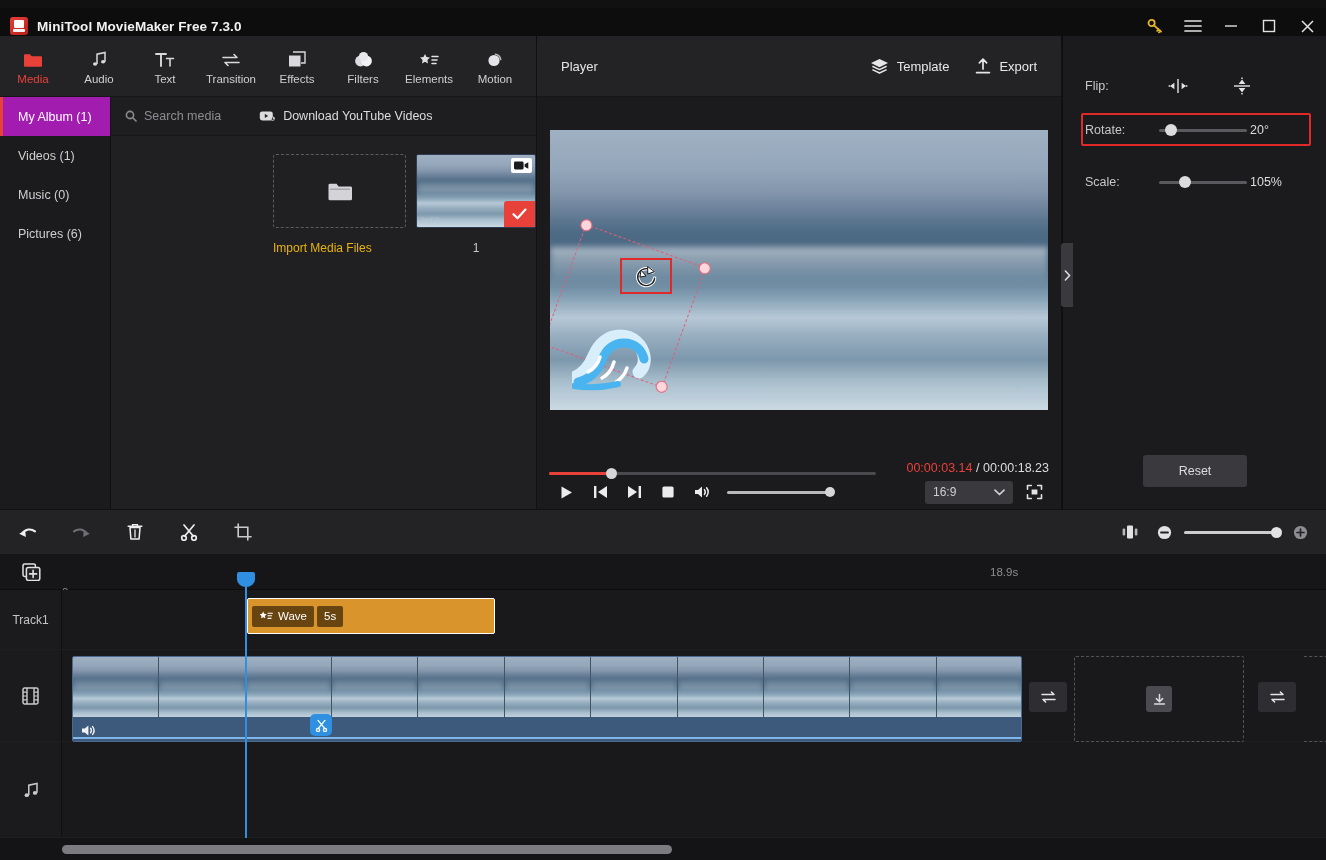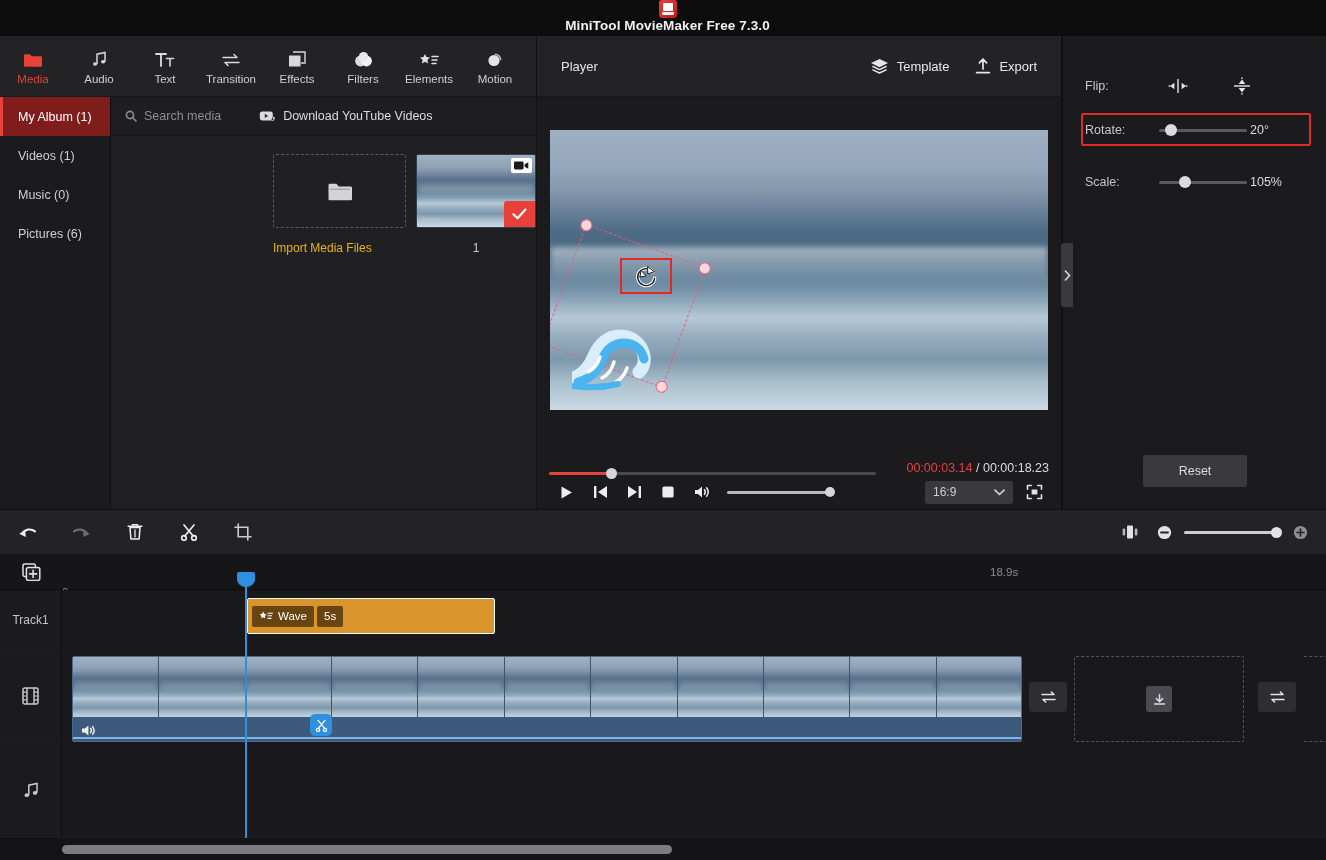--- a/index.html
+++ b/index.html
@@ -7,22 +7,22 @@
     width:1326px; height:860px; overflow:hidden;
     background:#111112;
     font-family:"Liberation Sans", sans-serif;
     color:#d8d8d8; font-size:13px;
     -webkit-font-smoothing:antialiased;
   }
   .app { position:relative; width:1326px; height:860px; }
 
   
   .titlebar {
-    position:absolute; left:0; top:0; width:1326px; height:36px;
-    background:#0d0d0e; display:flex; align-items:center;flex-direction:column;
+    position:absolute; left:0; top:8px; width:1326px; height:36px;
+    background:#0d0d0e; display:flex; align-items:center;
   }
   .app-logo {
     width:18px; height:18px; margin-left:10px; border-radius:3px;
     background:linear-gradient(145deg,#e8413a,#b81d17);
     position:relative; flex:none;
   }
   .app-logo:after {
     content:""; position:absolute; left:4px; top:3px; width:10px; height:8px;
     background:#fff; border-radius:1px;
   }
@@ -57,21 +57,21 @@
     background:#1b1b1d; display:flex;
   }
   .sidebar {
     width:148px; height:412px; background:#1b1b1d;
     border-right:1px solid #0f0f11; padding-top:0;
   }
   .side-item {
     height:39px; display:flex; align-items:center; padding-left:18px;
     font-size:12.5px; color:#cfcfcf; cursor:pointer; position:relative;
   }
-  .side-item.active { background:#7f1d1d; color:#fff; }
+  .side-item.active { background:#a21caf; color:#fff; }
   .side-item.active:before {
     content:""; position:absolute; left:0; top:0; width:3px; height:39px; background:#e8413a;
   }
 
   
   .mediapane { flex:1; height:412px; background:#202023; position:relative; }
   .media-top {
     height:39px; display:flex; align-items:center; background:#1e1e21;
     border-bottom:1px solid #161618;
   }

